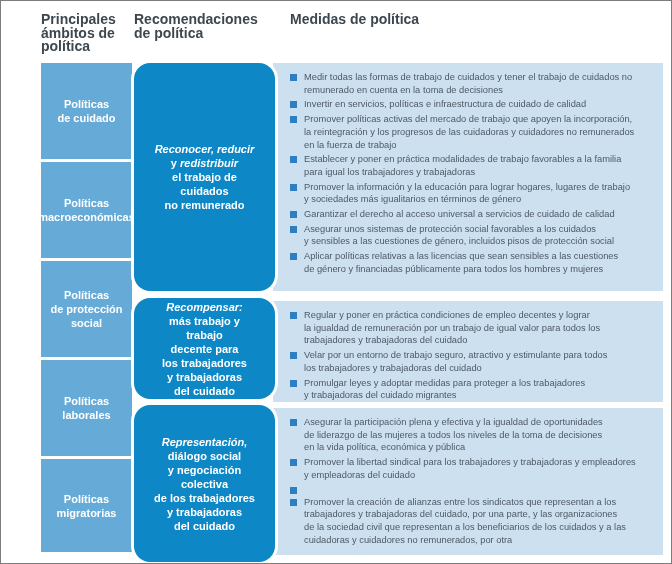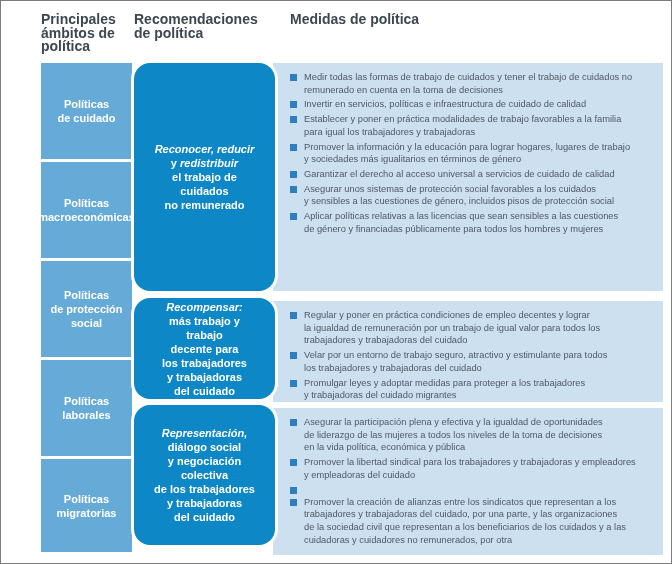--- a/index.html
+++ b/index.html
@@ -52,21 +52,21 @@
     background:var(--recommendation-box);
     box-shadow:0 0 0 3px #fff;
     display:flex;align-items:center;justify-content:center;
     text-align:center;white-space:pre-line;
     color:var(--box-text);font-size:11px;font-weight:bold;line-height:14px;
     padding:0 18px;
   }
   .reco-box .it{font-style:italic;}
   .reco-1{height:228px;margin-bottom:7px;}
   .reco-2{height:101px;margin-bottom:6px;}
-  .reco-3{height:140px;justify-content:flex-end;}
+  .reco-3{height:157px;justify-content:flex-end;}
 
   
   .col-measures{position:absolute;left:272px;top:62px;width:390px;z-index:1;}
   .measure-panel{
     width:390px;background:var(--measures-panel);
     padding:8px 8px 6px 17px;overflow:hidden;
   }
   .panel-1{height:228px;margin-bottom:10px;}
   .panel-2{height:101px;margin-bottom:6px;}
   .panel-3{height:147px;}
@@ -125,20 +125,26 @@
     <span class="sq"></span>
     <span class="mtxt">Medir todas las formas de trabajo de cuidados y tener el trabajo de cuidados no
 remunerado en cuenta en la toma de decisiones</span>
   </li>
           <li>
     <span class="sq"></span>
     <span class="mtxt">Invertir en servicios, políticas e infraestructura de cuidado de calidad</span>
   </li>
           <li>
     <span class="sq"></span>
+    <span class="mtxt">Promover políticas activas del mercado de trabajo que apoyen la incorporación,
+la reintegración y los progresos de las cuidadoras y cuidadores no remunerados
+en la fuerza de trabajo</span>
+  </li>
+          <li>
+    <span class="sq"></span>
     <span class="mtxt">Establecer y poner en práctica modalidades de trabajo favorables a la familia
 para igual los trabajadores y trabajadoras</span>
   </li>
           <li>
     <span class="sq"></span>
     <span class="mtxt">Promover la información y la educación para lograr hogares, lugares de trabajo
 y sociedades más igualitarios en términos de género</span>
   </li>
           <li>
     <span class="sq"></span>

